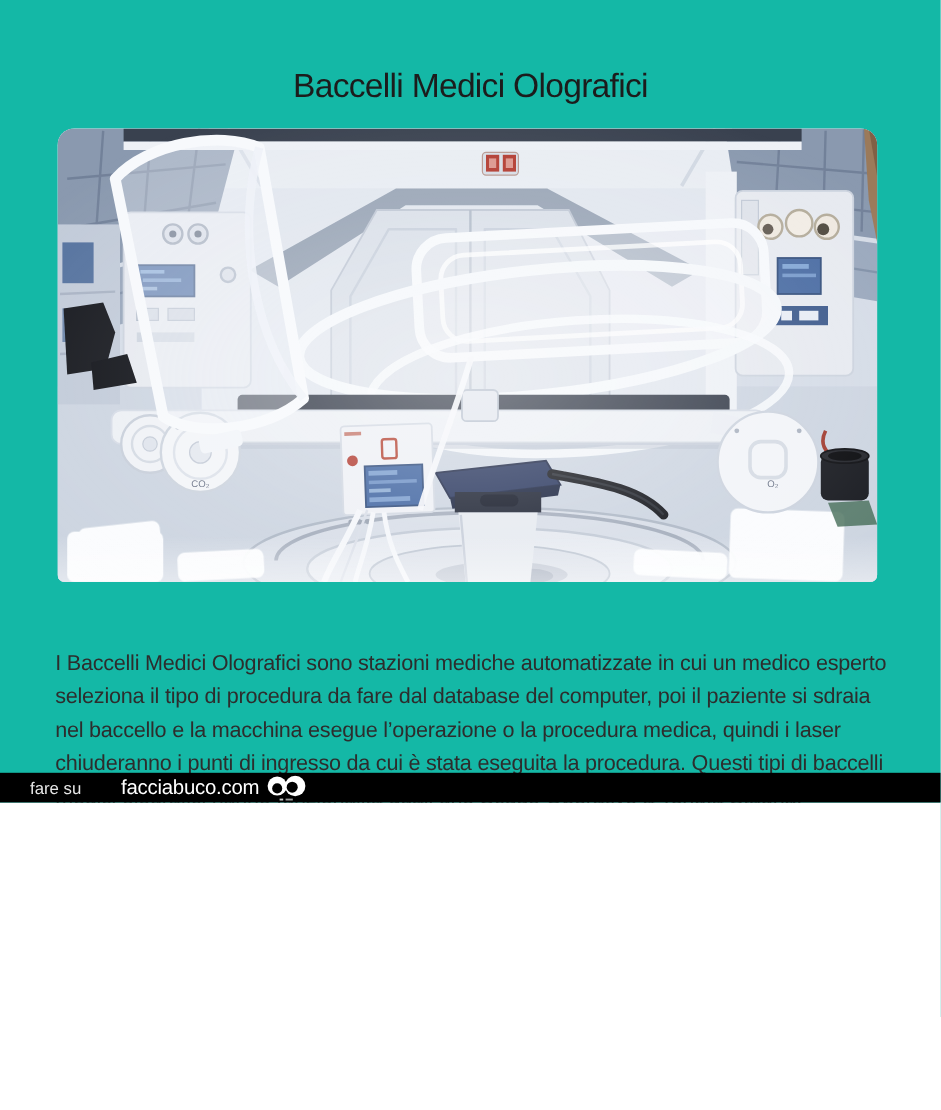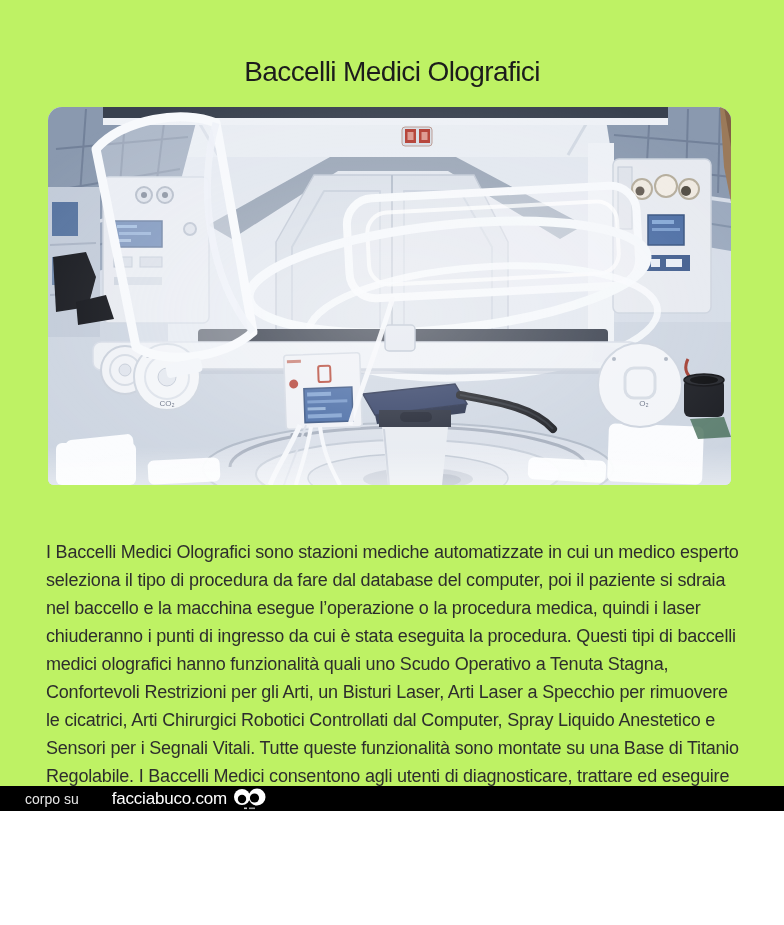--- a/index.html
+++ b/index.html
@@ -1,17 +1,17 @@
 <!DOCTYPE html>
 <html><head>
 <meta charset="utf-8">
 <style>
   html,body{margin:0;padding:0;background:#ffffff;}
   body{font-family:"Liberation Sans",sans-serif;}
-  .page{position:relative;width:784px;height:811px;background:#bef264;overflow:hidden;}
+  .page{position:relative;width:784px;height:669px;background:#14b8a6;overflow:hidden;}
   .title{position:absolute;top:56px;left:0;width:100%;text-align:center;
          font-size:28px;font-weight:400;color:#1c1c1c;letter-spacing:-0.6px;}
   .photo{position:absolute;left:48px;top:107px;width:683px;height:378px;
          border-radius:14px 14px 6px 6px;overflow:hidden;background:#d5dce7;}
   .photo svg{display:block;}
   .body-text{position:absolute;left:46px;top:538px;width:700px;
              font-size:18px;line-height:28px;color:#2d2d2d;letter-spacing:-0.2px;
              text-align:left;}
   .footer{position:absolute;left:0;bottom:0;width:784px;height:25px;background:#000000;
           display:flex;align-items:center;}
@@ -238,21 +238,21 @@
       </g>
 
       <rect x="0" y="0" width="683" height="378" fill="url(#glow)"></rect>
       <rect x="0" y="340" width="683" height="38" fill="url(#floorfade)"></rect>
     </svg>
   </div>
 
   <div class="body-text">I Baccelli Medici Olografici sono stazioni mediche automatizzate in cui un medico esperto seleziona il tipo di procedura da fare dal database del computer, poi il paziente si sdraia nel baccello e la macchina esegue l’operazione o la procedura medica, quindi i laser chiuderanno i punti di ingresso da cui è stata eseguita la procedura. Questi tipi di baccelli medici olografici hanno funzionalità quali uno Scudo Operativo a Tenuta Stagna, Confortevoli Restrizioni per gli Arti, un Bisturi Laser, Arti Laser a Specchio per rimuovere le cicatrici, Arti Chirurgici Robotici Controllati dal Computer, Spray Liquido Anestetico e Sensori per i Segnali Vitali. Tutte queste funzionalità sono montate su una Base di Titanio Regolabile. I Baccelli Medici consentono agli utenti di diagnosticare, trattare ed eseguire un'ampia gamma di procedure chirurgiche con incisioni laser ultrafini guidate da scansione anatomica 3D. La scansione 3D ha lenti refrattarie che prendono scansioni dal vivo del corpo al fine di eseguire varie procedure mediche.</div>
 
   <div class="footer">
-    <span class="seen">corpo su</span>
+    <span class="seen">fare su</span>
     <span class="site">facciabuco.com</span>
     <svg class="eyes" width="34" height="22" viewBox="0 0 34 22" xmlns="http://www.w3.org/2000/svg">
       <circle cx="9" cy="9" r="8" fill="#ffffff"></circle>
       <circle cx="9" cy="11" r="4.2" fill="#000000"></circle>
       <circle cx="24" cy="9" r="8.5" fill="#ffffff"></circle>
       <circle cx="21.5" cy="10" r="4.6" fill="#000000"></circle>
       <rect x="11" y="19.5" width="3" height="1.6" fill="#c9c9c9"></rect>
       <rect x="16" y="19.5" width="6" height="1.6" fill="#9a9a9a"></rect>
     </svg>
   </div>

